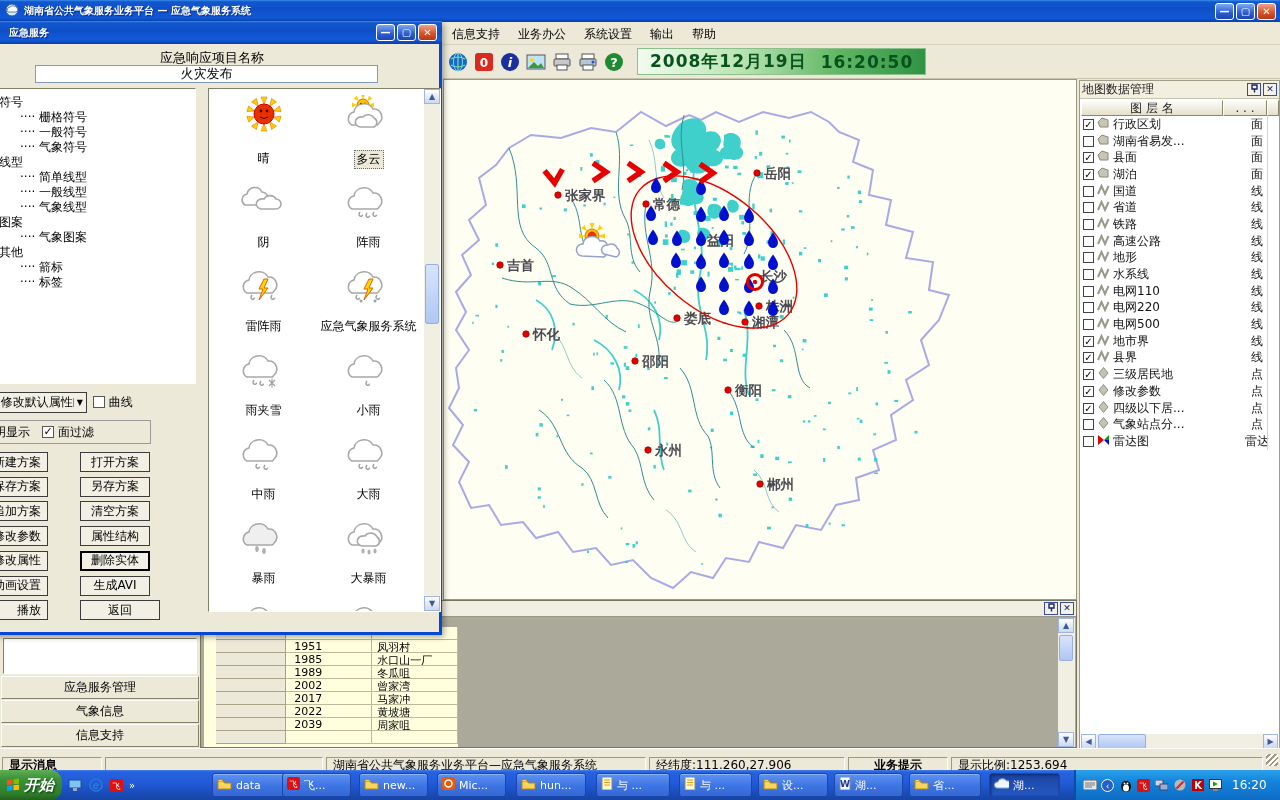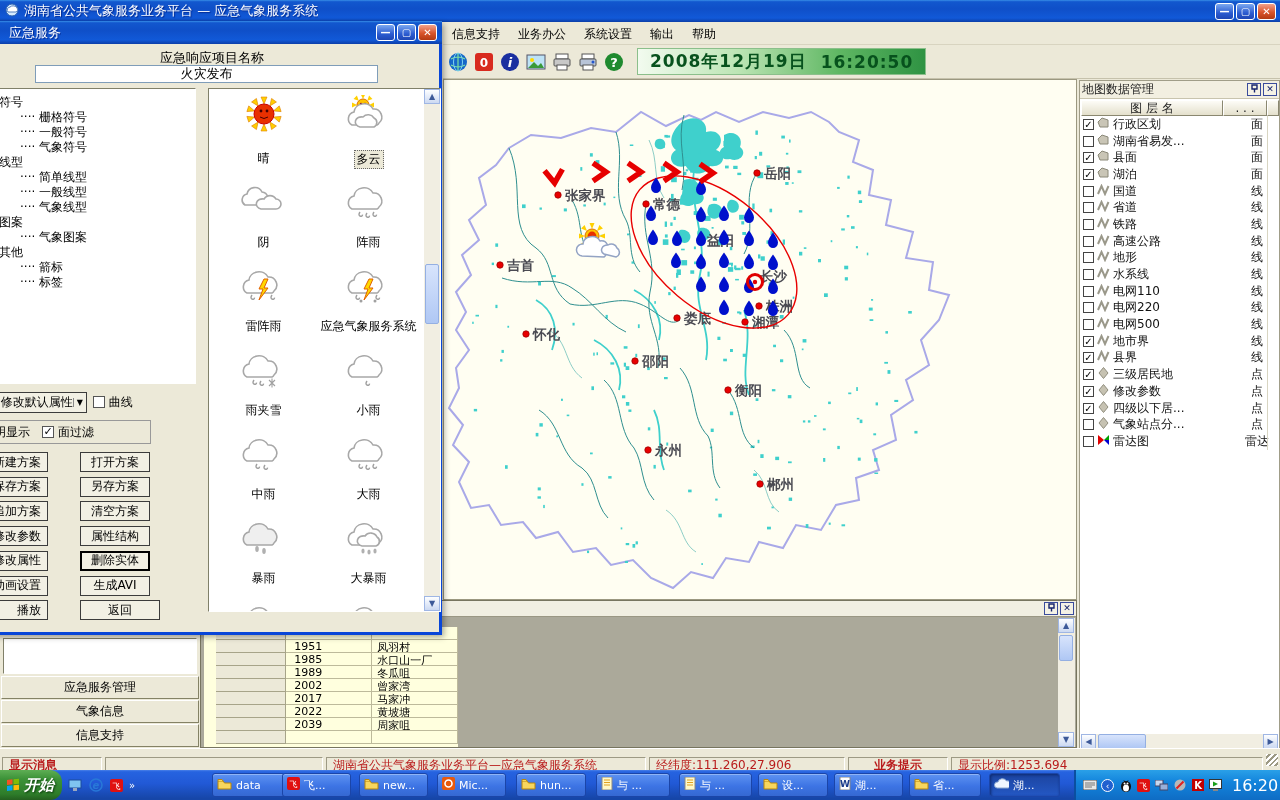--- a/index.html
+++ b/index.html
@@ -3,21 +3,21 @@
 <meta charset="utf-8">
 <style>
   * { margin:0; padding:0; box-sizing:border-box; }
   html,body { width:1280px; height:800px; overflow:hidden; }
   body { font-family:"DejaVu Sans","Liberation Sans",sans-serif; font-size:12px; background:#ECE9D8; }
   .abs { position:absolute; }
   #screen { position:relative; width:1280px; height:800px; background:#ECE9D8; overflow:hidden; }
 
   
   .titlebar { background:linear-gradient(180deg,#388EE7 0%,#1257CE 8%,#0F4FC8 40%,#1159D8 82%,#0B3EA8 100%); color:#fff; display:flex; align-items:center; }
-  .titlebar .t-text { font-weight:normal; font-size:13px; text-shadow:1px 1px 1px #00268C; white-space:nowrap; overflow:hidden; }
+  .titlebar .t-text { font-weight:bold; font-size:10px; text-shadow:1px 1px 1px #00268C; white-space:nowrap; overflow:hidden; }
   .winbtn { width:19px; height:17px; margin-left:2px; border-radius:3px; border:1px solid #fff;
             background:linear-gradient(180deg,#7BA8F0,#2B5BD0 60%,#1E46B4); color:#fff; font-size:10px; font-weight:bold;
             display:flex; align-items:center; justify-content:center; }
   .winbtn.close { background:linear-gradient(180deg,#F2A18A,#D9542B 55%,#B33A13); }
 
   
   #menubar { left:443px; top:24px; width:837px; height:21px; background:#ECE9D8; display:flex; align-items:center; border-bottom:1px solid #D8D4C0; }
   .menu-item { padding:2px 9px; color:#000; }
   #toolbar { left:443px; top:45px; width:837px; height:34px; background:#ECE9D8; display:flex; align-items:center; border-bottom:1px solid #C6C2AC; }
   .tb-ic { width:23px; height:23px; margin-left:3px; display:flex; align-items:center; justify-content:center; border-radius:2px; }
@@ -51,31 +51,31 @@
   .td-h { width:74px; background:#ECE9D8; border-right:1px solid #A7A489; border-bottom:1px solid #A7A489; }
   .td-c { border-right:1px solid #BDBA9B; border-bottom:1px solid #BDBA9B; font-size:11px; color:#000; padding-left:8px; overflow:hidden; white-space:nowrap; background:#FFFFDE; }
   #bp-vscroll { left:857px; top:17px; width:17px; height:129px; background:#F1EEE2; }
 
   
   #sb-listbox { left:3px; top:638px; width:194px; height:36px; background:#fff; border:1px solid; border-color:#808069 #fff #fff #808069; }
   .sb-bar { left:1px; width:198px; height:23px; background:#ECE9D8; border:1px solid; border-color:#fff #848265 #848265 #fff; display:flex; align-items:center; justify-content:center; font-size:12px; color:#000; }
 
   
   #statusbar { left:0; top:748px; width:1280px; height:22px; background:#ECE9D8; border-top:1px solid #fff; display:flex; align-items:center; padding:0 2px; gap:3px; }
-  .st-cell { height:18px; border:1px solid; border-color:#9D9A84 #FFF #FFF #9D9A84; display:flex; align-items:center; padding:0 6px; font-size:12px; color:#b91c1c; overflow:hidden; white-space:nowrap;margin-top:12px; }
+  .st-cell { height:18px; border:1px solid; border-color:#9D9A84 #FFF #FFF #9D9A84; display:flex; align-items:center; padding:0 6px; font-size:12px; color:#000000; overflow:hidden; white-space:nowrap;margin-top:12px; }
 
   
   #taskbar { left:0; top:770px; width:1280px; height:30px; background:linear-gradient(180deg,#4A81E8 0%,#2663E0 6%,#2159D6 45%,#1646A8 95%); display:flex; align-items:center; }
   #start-btn { width:62px; height:30px; border-radius:0 12px 12px 0; background:linear-gradient(180deg,#5EAE54 0%,#3C9238 30%,#2E7D2A 80%,#245F1F 100%); box-shadow:1px 0 4px #0A2A0A inset 0 0 0; display:flex; align-items:center; gap:4px; padding-left:6px; color:#fff; font-weight:bold; font-style:italic; font-size:15px; text-shadow:1px 1px 2px #0A3A0A; }
   .ql-ic { width:17px; height:17px; margin-left:4px; border-radius:2px; display:flex; align-items:center; justify-content:center; }
   .task-btn { position:absolute; top:3px; height:24px; border-radius:3px; border:1px solid #1B45A8; background:linear-gradient(180deg,#5E93F2,#3D74E4 55%,#3568D2); color:#fff; font-size:11px; display:flex; align-items:center; gap:4px; padding:0 4px; overflow:hidden; white-space:nowrap; box-shadow:inset 0 1px 0 #8FB4F6; }
   .task-btn.active { background:linear-gradient(180deg,#1C44A0,#2458C4); box-shadow:inset 1px 1px 3px #0D2A70; }
   #systray { position:absolute; right:0; top:0; width:206px; height:30px; background:linear-gradient(180deg,#2AA0E8 0%,#1384DC 40%,#0F6CC4 100%); border-left:2px solid #0B4FA0; display:flex; align-items:center; padding-left:6px; gap:3px; }
   .tray-ic { width:15px; height:15px; display:flex; align-items:center; justify-content:center; font-size:10px; }
-  #tray-clock { color:#fff; font-size:16px; margin-left:6px; }
+  #tray-clock { color:#fff; font-size:12px; margin-left:6px; }
 
   
   #dialog { left:-26px; top:22px; width:468px; height:613px; background:#ECE9D8; border:3px solid #0846D8; border-top:none; box-shadow:2px 2px 6px rgba(0,0,0,.35); }
   #dlg-titlebar { left:-3px; top:-1px; width:468px; height:23px; padding:0 5px; }
   .dlg-box { background:#fff; border:1px solid; border-color:#808069 #fff #fff #808069; }
   .tree-item { height:15px; line-height:15px; font-size:12px; color:#000; white-space:nowrap; }
   .tree-item.lvl1 { padding-left:38px; background:none; }
   .tree-item.lvl0 { padding-left:17px; font-weight:normal; }
   .sym-cell { position:absolute; width:105px; text-align:center; }
   .sym-label { display:inline-block; font-size:12px; margin-top:10px; padding:0 2px; color:#000; }

